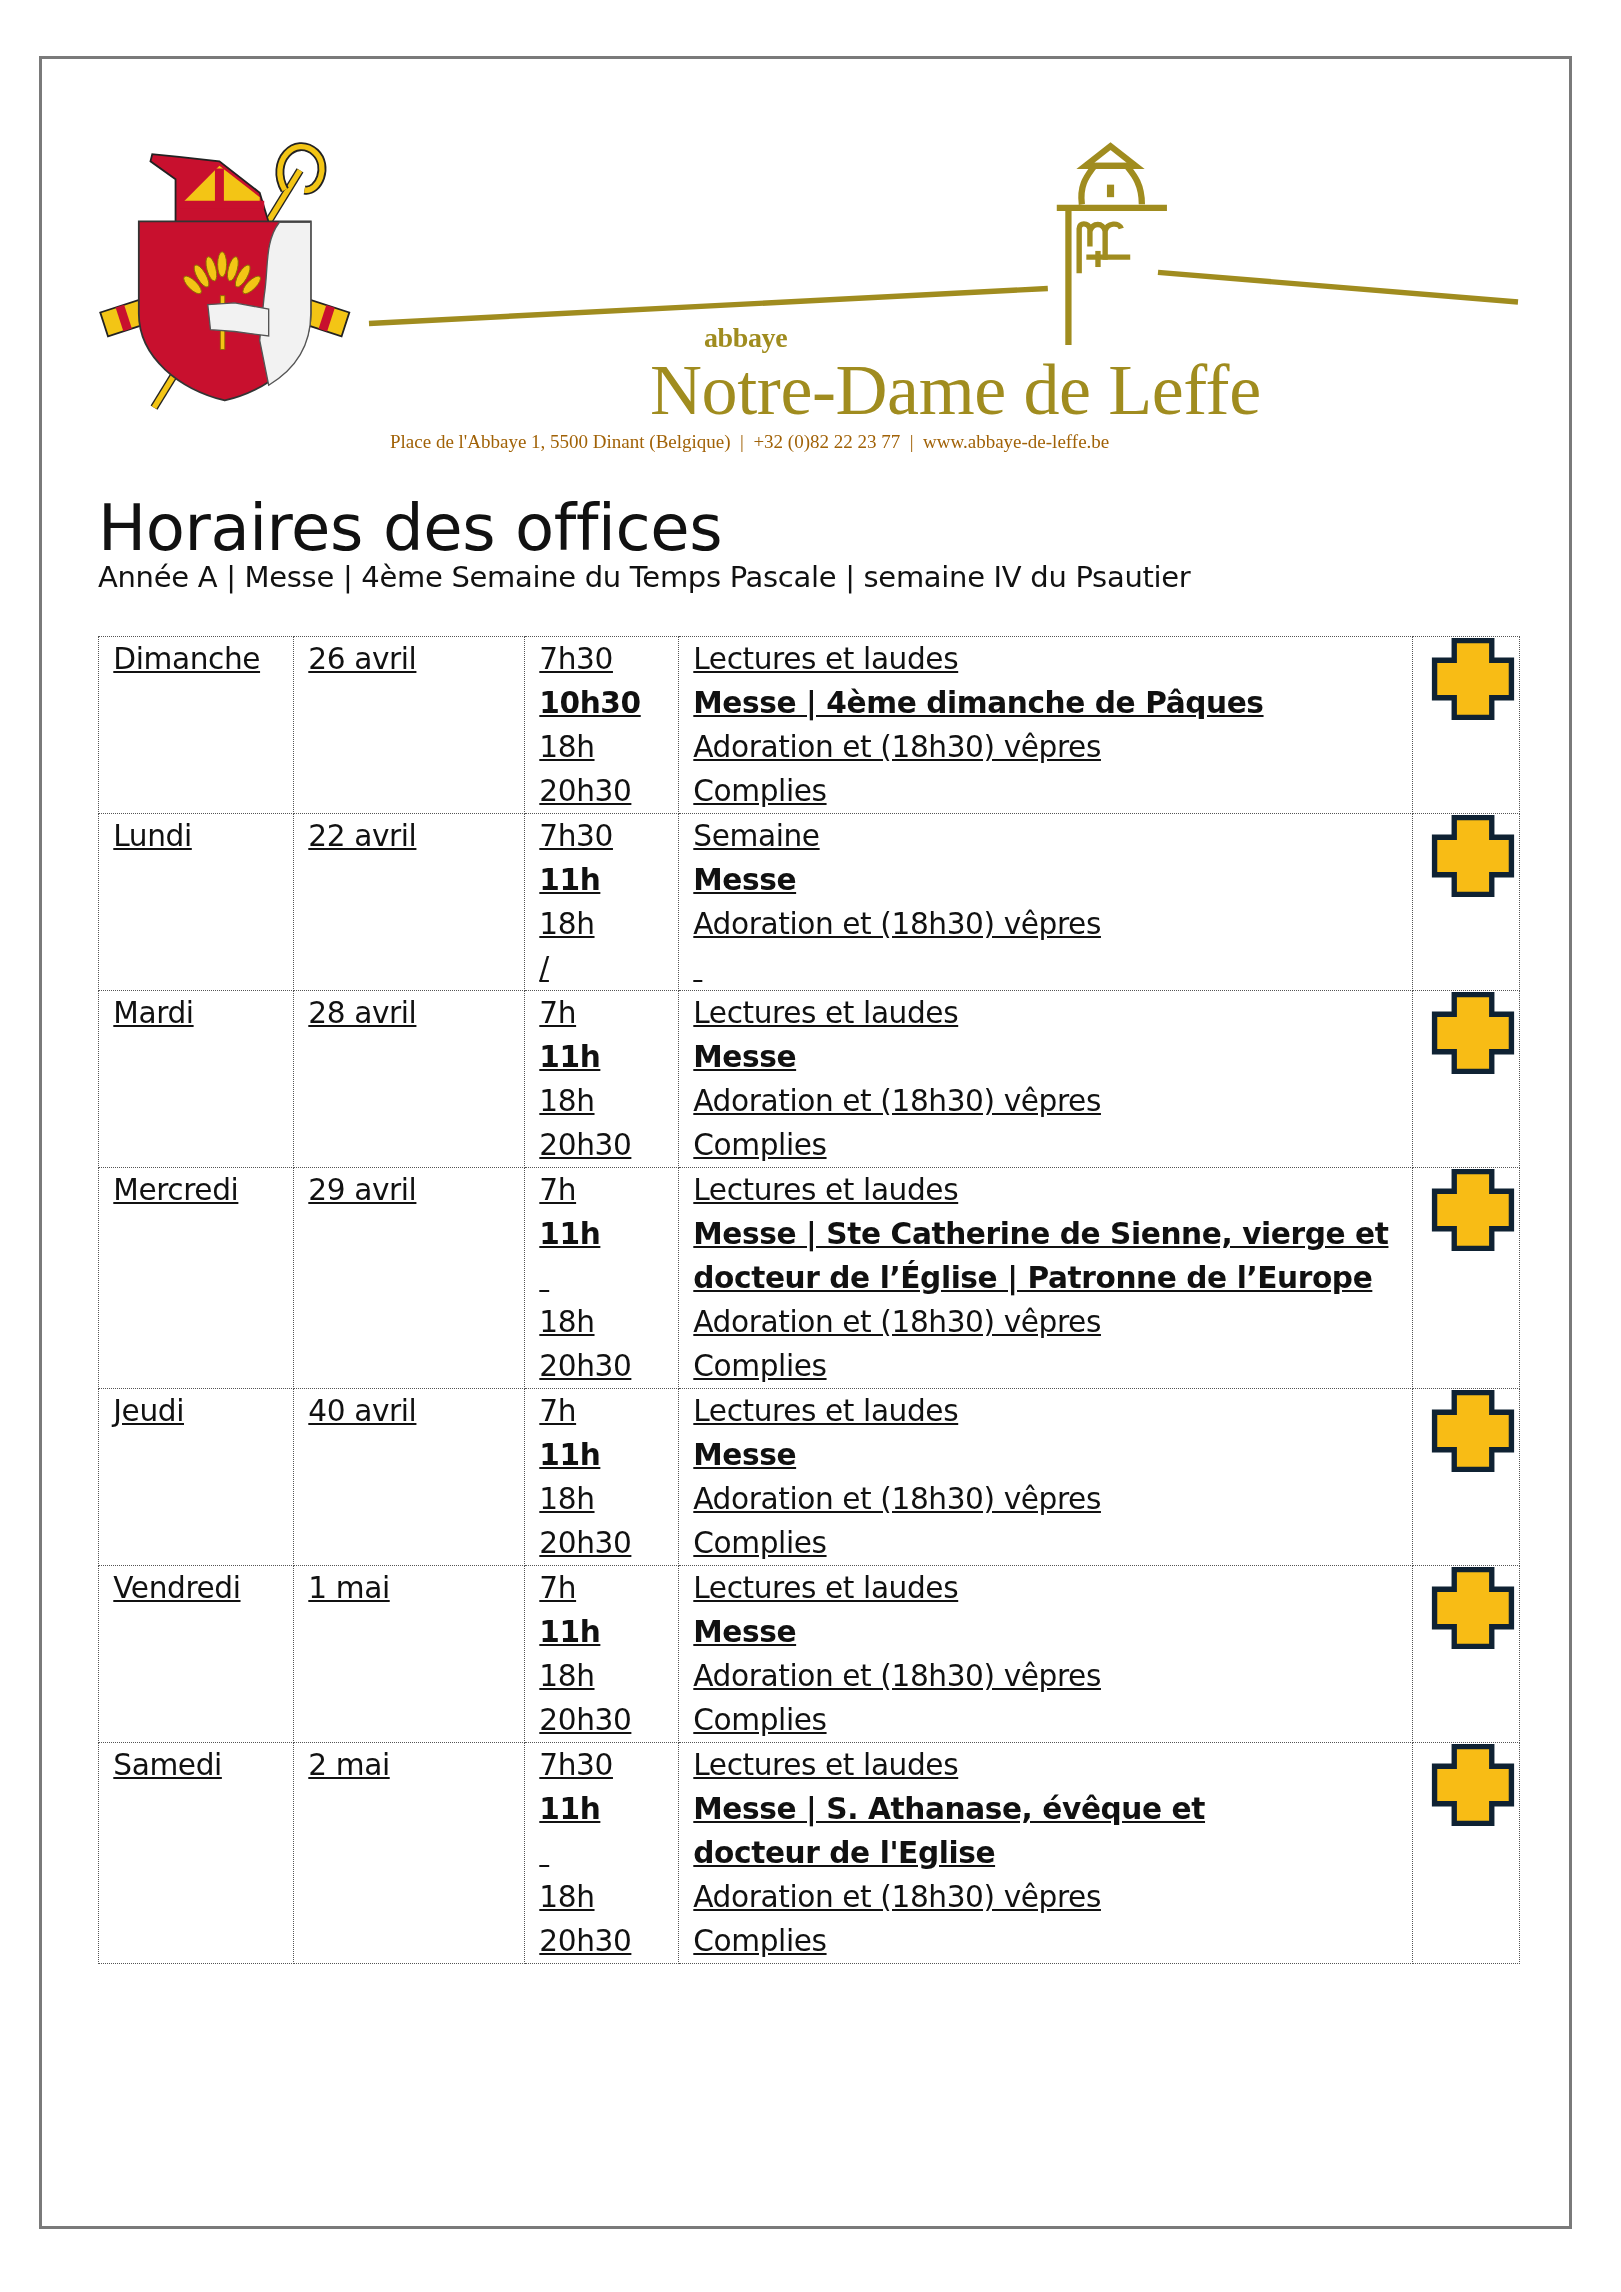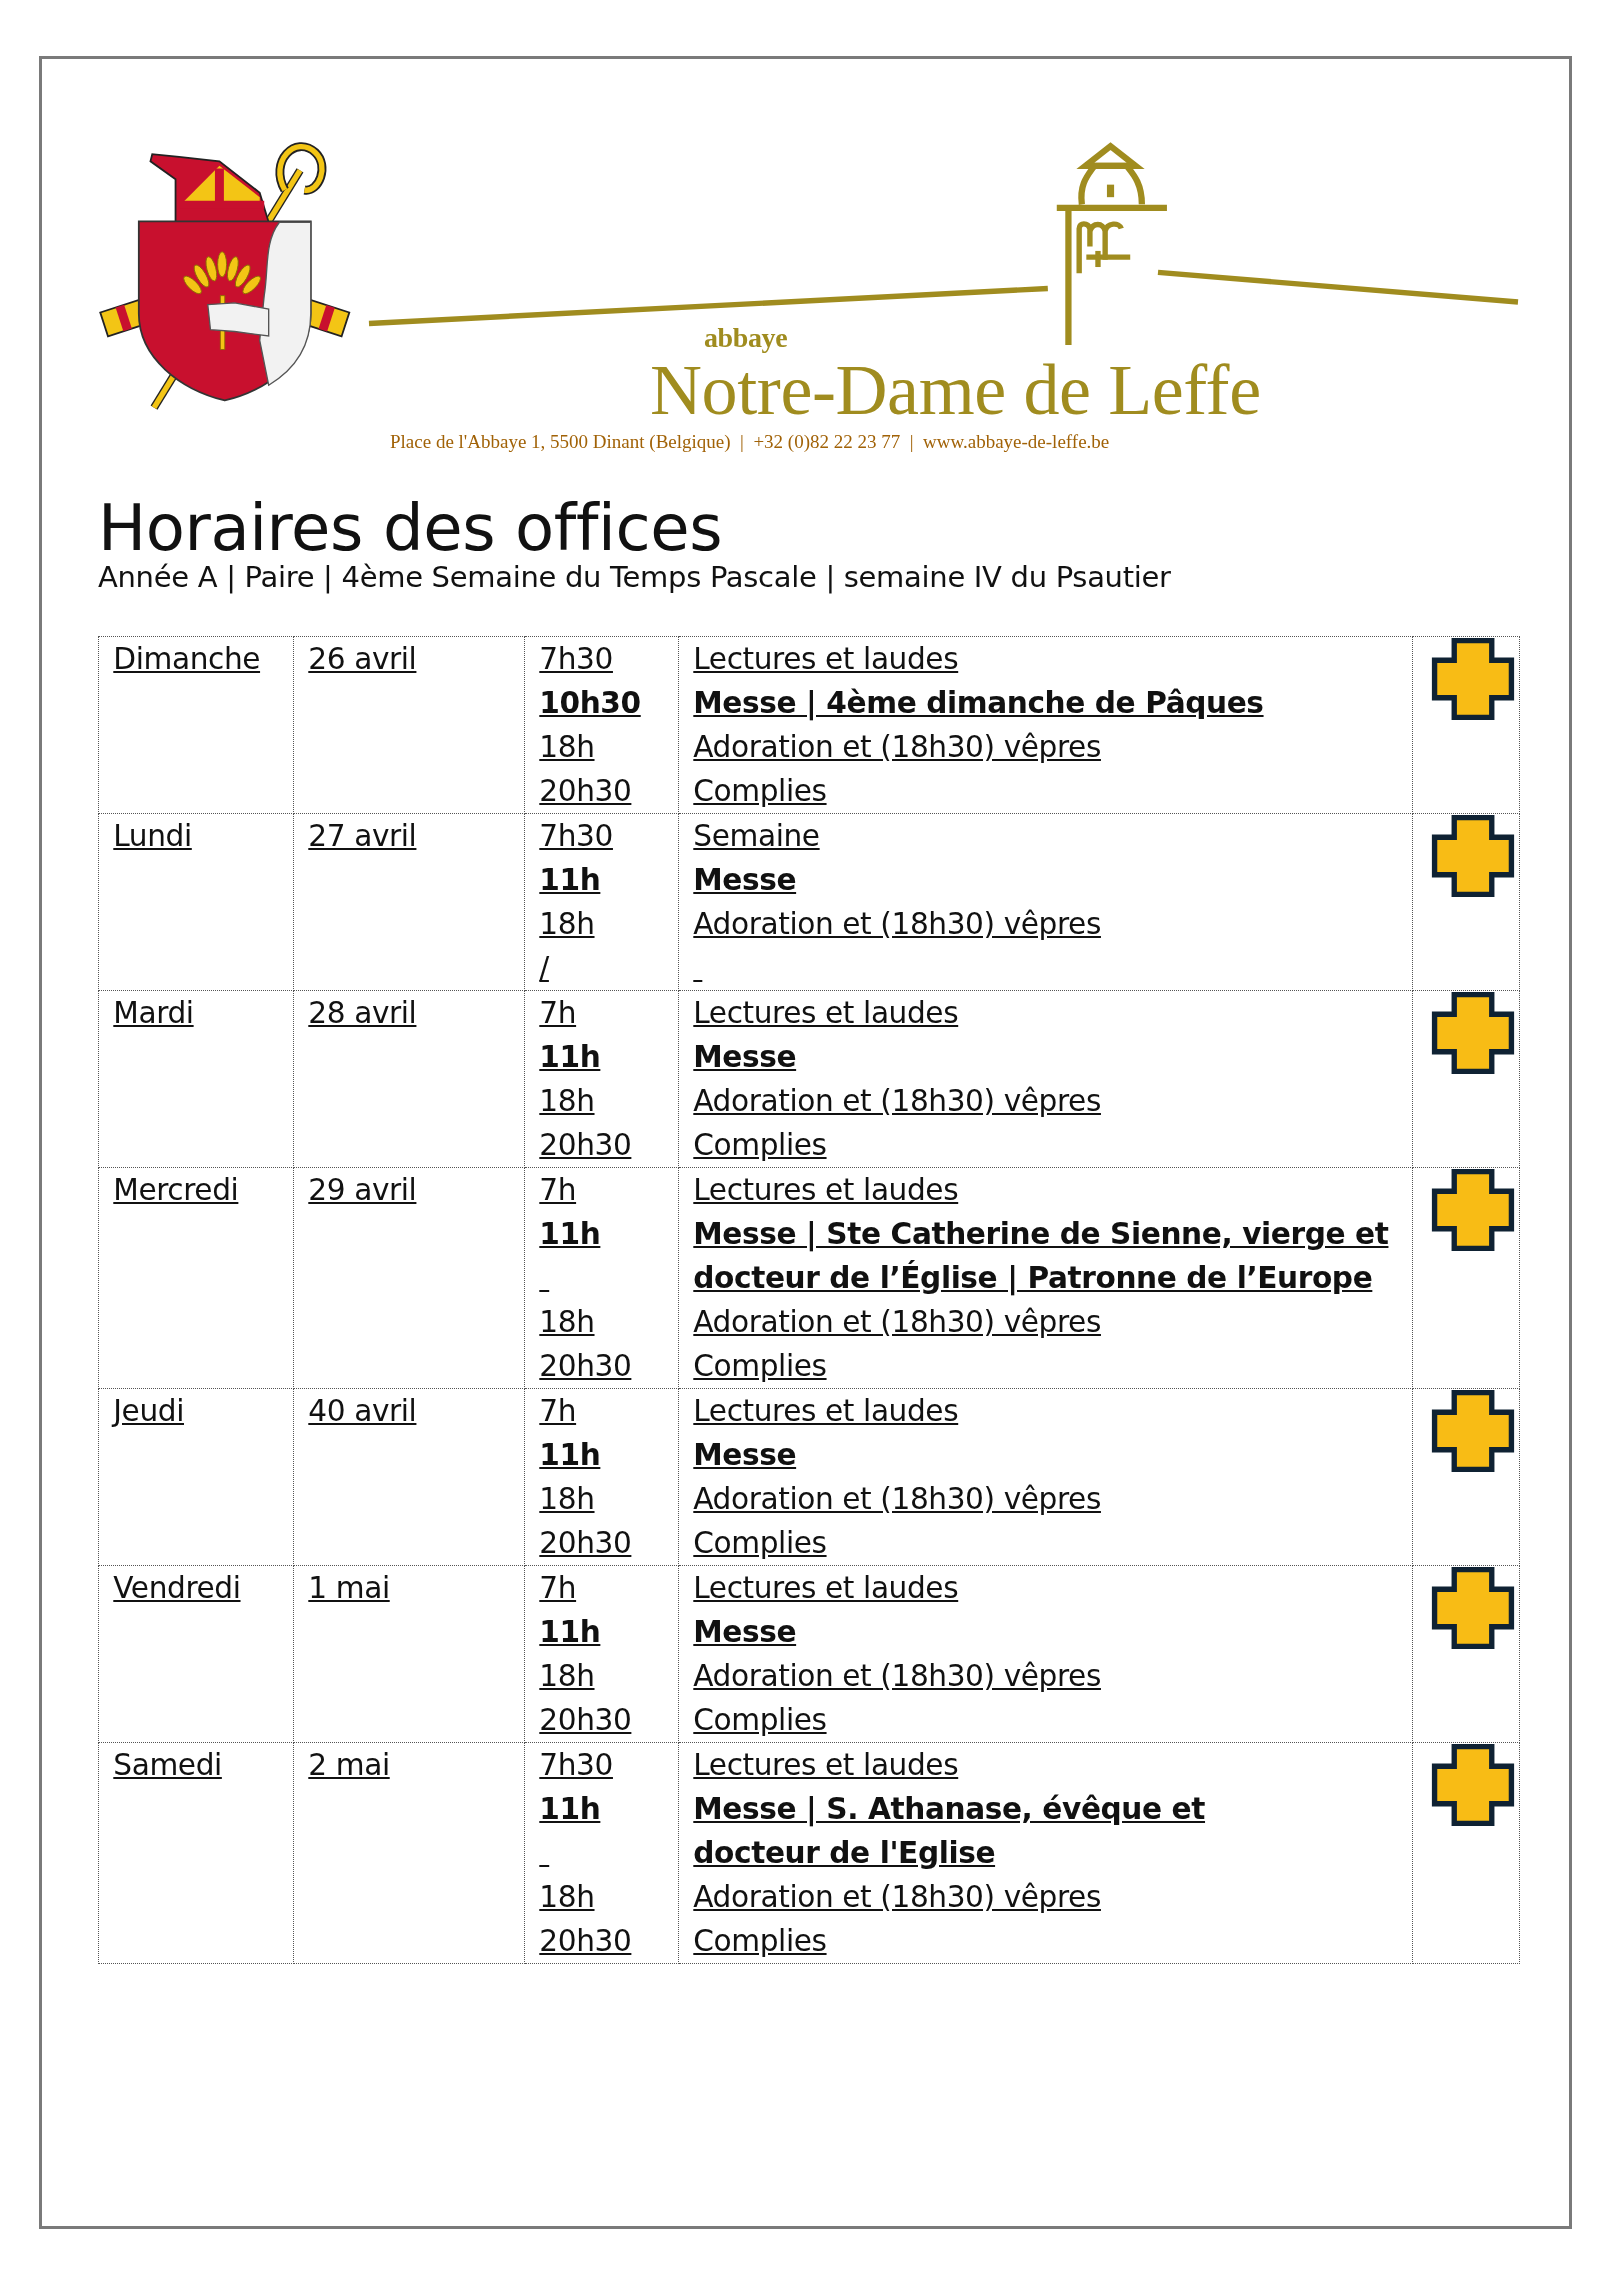--- a/index.html
+++ b/index.html
@@ -82,21 +82,21 @@
     <line x1="1213" y1="287" x2="1262" y2="287" stroke-width="6"></line>
     <line x1="1226" y1="280" x2="1226" y2="298" stroke-width="6"></line>
   </g>
 </svg>
 
 <div class="brand-small">abbaye</div>
 <div class="brand-big">Notre-Dame de Leffe</div>
 <div class="address" style="white-space:pre">Place de l'Abbaye 1, 5500 Dinant (Belgique)  |  +32 (0)82 22 23 77  |  www.abbaye-de-leffe.be</div>
 
 <h1 class="title">Horaires des offices</h1>
-<div class="subtitle">Année A | Paire | 4ème Semaine du Temps Pascale | semaine IV du Psautier</div>
+<div class="subtitle">Année A | Messe | 4ème Semaine du Temps Pascale | semaine IV du Psautier</div>
 
 <table class="schedule">
   <colgroup>
     <col class="c-day">
       <col class="c-date">
       <col class="c-time">
       <col class="c-desc">
       <col class="c-icon">
   </colgroup>
   <tbody id="schedule-body">
@@ -116,21 +116,21 @@
           <span class="line">Complies</span>
         </td>
         <td class="icon-cell"><span>
   <svg class="cross" width="84" height="84" viewBox="0 0 94 94">
     <path d="M26 4 L68 4 L68 26 L90 26 L90 68 L68 68 L68 90 L26 90 L26 68 L4 68 L4 26 L26 26 Z" fill="#f8bc15" stroke="#0f2233" stroke-width="6" stroke-linejoin="miter"></path>
   </svg>
 </span></td>
       </tr>
       <tr>
         <td>Lundi</td>
-        <td>27 avril</td>
+        <td>22 avril</td>
         <td>
           <span class="line">7h30</span>
           <span class="line bold">11h</span>
           <span class="line">18h</span>
           <span class="line">/</span>
         </td>
         <td>
           <span class="line">Semaine</span>
           <span class="line bold">Messe</span>
           <span class="line">Adoration et (18h30) vêpres</span>

